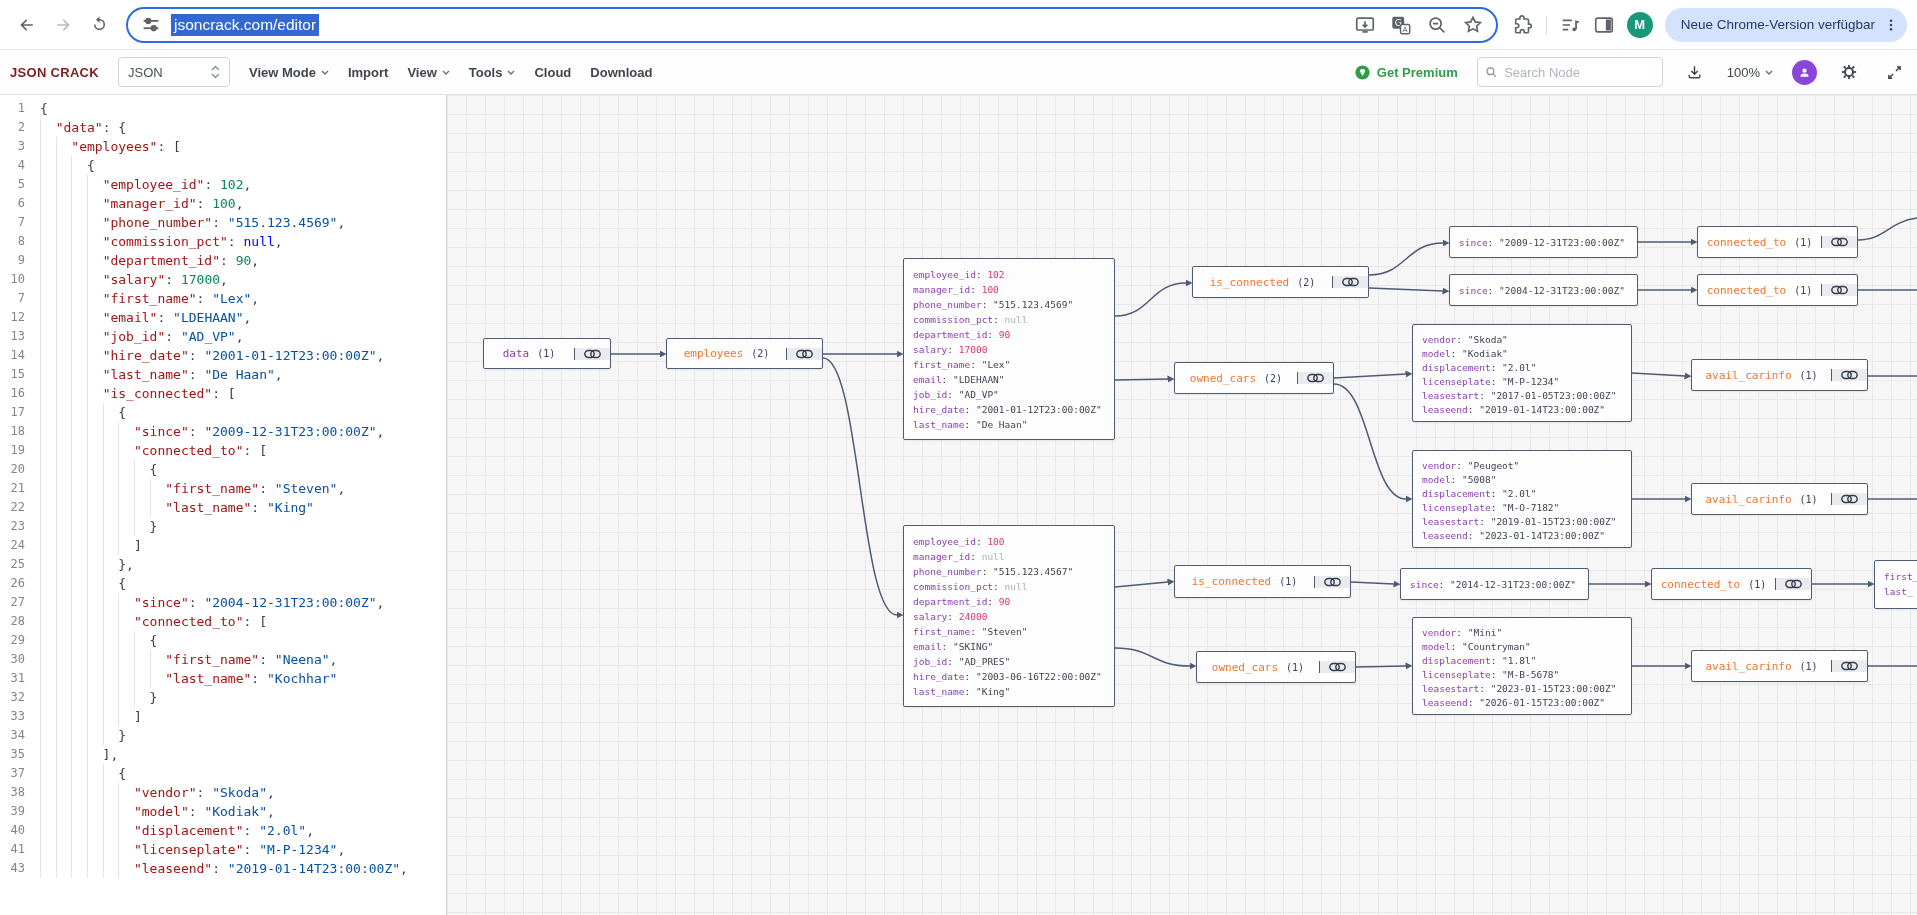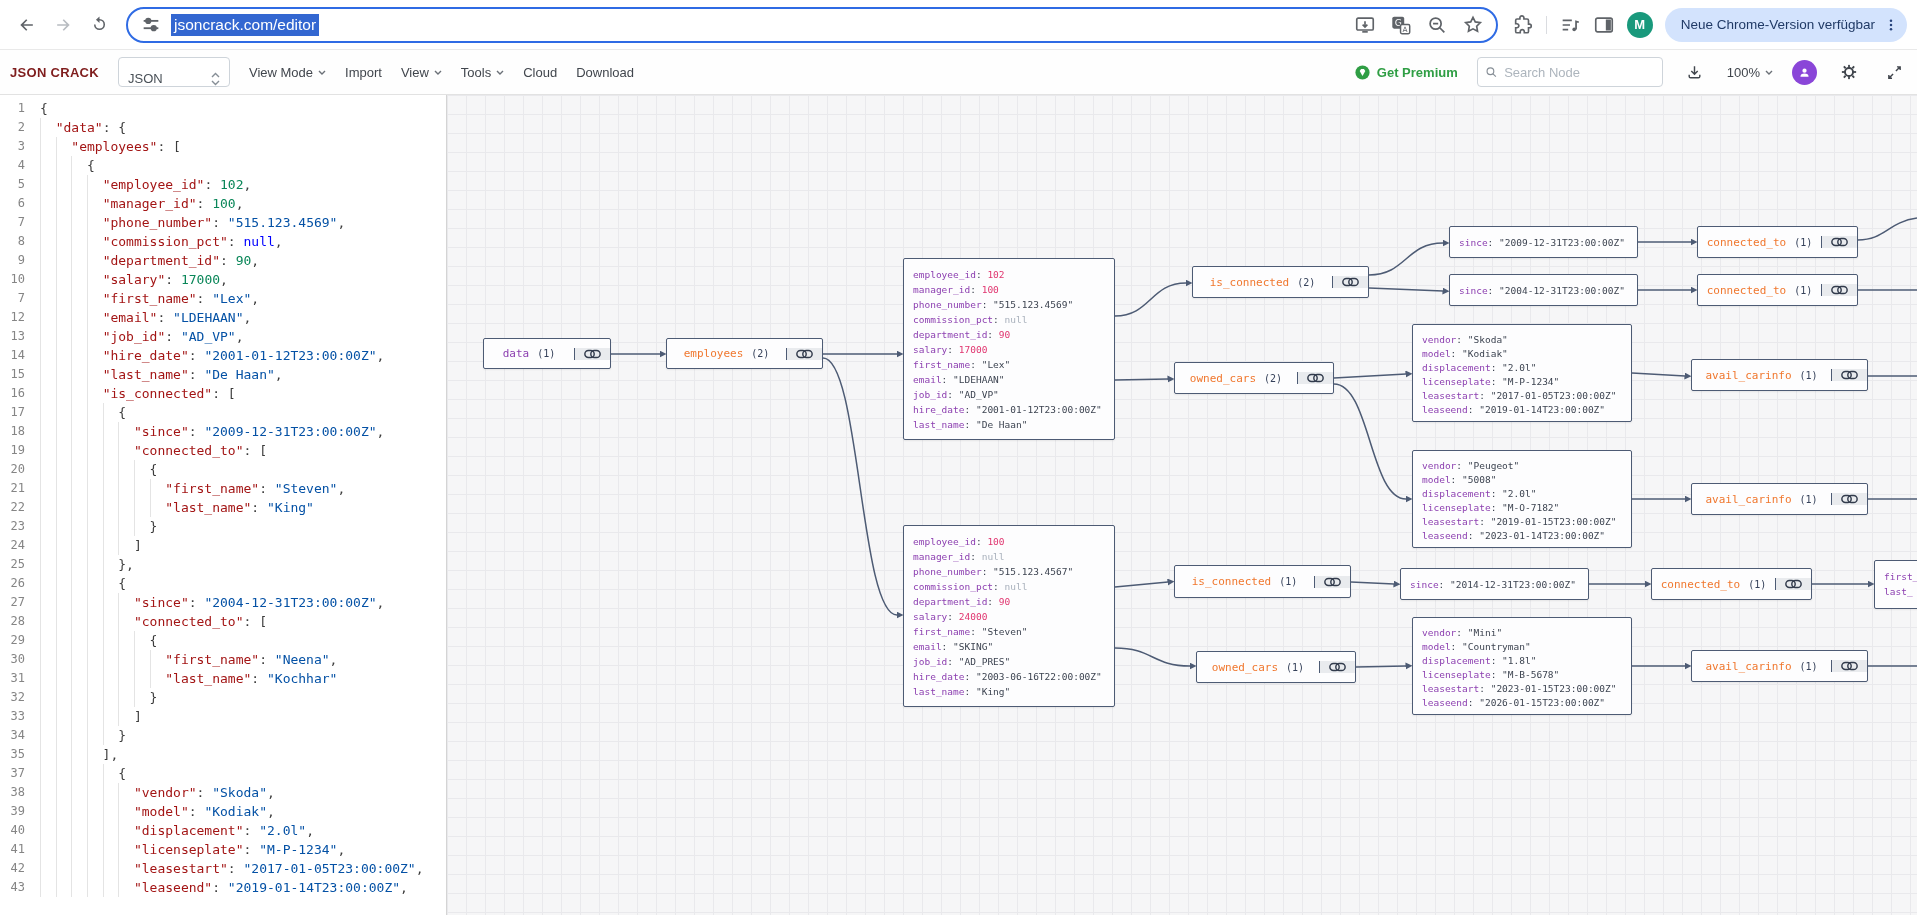--- a/index.html
+++ b/index.html
@@ -14,21 +14,21 @@
   .pill-icons { margin-left:auto; display:flex; align-items:center; gap:14px; }
   .cicon { width:22px; height:22px; display:flex; align-items:center; justify-content:center; flex:none; }
   .chrome-right { display:flex; align-items:center; gap:12px; padding-left:4px; }
   .vsep { width:1px; height:18px; background:#dadce0; }
   .cavatar { width:26px; height:26px; border-radius:50%; background:#19997c; color:#fff; font-size:13px; display:flex; align-items:center; justify-content:center; font-weight:700; }
   .update-pill { background:#d3e3fd; color:#203a66; height:34px; border-radius:17px; display:flex; align-items:center; gap:8px; padding:0 8px 0 16px; font-size:13.5px; white-space:nowrap; }
 
   
   .apptb { height:46px; display:flex; align-items:center; padding:0 10px; gap:19px; background:#fefefe; border-top:1px solid #e9e9e9; border-bottom:1px solid #e2e2e2; color:#383e45; font-size:13px; }
   .logo { font-size:13px; font-weight:800; letter-spacing:.3px; color:#7f1d1d; white-space:nowrap; }
-  .fmt-select { width:112px; height:30px; border:1px solid #ced4da; border-radius:4px; display:flex; align-items:flex-end; justify-content:space-between; padding:0 9px; color:#495057; background:#fff; }
+  .fmt-select { width:112px; height:30px; border:1px solid #ced4da; border-radius:4px; display:flex; align-items:center; justify-content:space-between; padding:0 9px; color:#495057; background:#fff; }
   .menu-item { display:flex; align-items:center; gap:5px; color:#41464d; white-space:nowrap; }
   .caret svg polyline { fill:none; stroke:#6b7077; stroke-width:1.4; }
   .tb-spacer { flex:1; }
   .premium { display:flex; align-items:center; gap:6px; color:#2f9e44; font-weight:700; white-space:nowrap; }
   .searchbox { width:186px; height:30px; border:1px solid #ced4da; border-radius:4px; background:#fff; display:flex; align-items:center; gap:7px; padding:0 7px; color:#9aa1a9; }
   .searchbox input { border:none; outline:none; width:100%; font-size:13px; color:#495057; font-family:"Liberation Sans",sans-serif; }
   .searchbox input::placeholder { color:#adb5bd; }
   .zoomsel { display:flex; align-items:center; gap:5px; color:#41464d; }
   .tbicon { width:26px; height:26px; display:flex; align-items:center; justify-content:center; }
   .pavatar { width:25px; height:25px; border-radius:50%; background:#8a46d8; display:flex; align-items:center; justify-content:center; }
@@ -143,21 +143,21 @@
 
 <div class="apptb">
   <div class="logo">JSON CRACK</div>
   <div class="fmt-select">
     <span>JSON</span>
     <svg width="9" height="14" viewBox="0 0 9 14">
       <polyline points="1,5 4.5,1.5 8,5" fill="none" stroke="#868e96" stroke-width="1.4"></polyline>
       <polyline points="1,9 4.5,12.5 8,9" fill="none" stroke="#868e96" stroke-width="1.4"></polyline>
     </svg>
   </div>
-  <div id="menus" style="display:flex;gap:19px;align-items:center;">
+  <div id="menus" style="display:flex;gap:19px;align-items:center;font-weight:bold;">
       <div class="menu-item">
         <span>View Mode</span>
         <span class="caret">
           <svg width="8" height="5" viewBox="0 0 8 5">
             <polyline points="1,1 4,4 7,1"></polyline>
           </svg>
         </span>
       </div>
       <div class="menu-item">
         <span>Import</span>
@@ -396,24 +396,20 @@
         <span class="ln">39</span>
         <span class="code"><i class="g" style="left:0ch"></i><i class="g" style="left:2ch"></i><i class="g" style="left:4ch"></i><i class="g" style="left:6ch"></i><i class="g" style="left:8ch"></i><i class="g" style="left:10ch"></i>            <span class="k">"model"</span>: <span class="s">"Kodiak"</span>,</span>
       </div>
       <div class="cl">
         <span class="ln">40</span>
         <span class="code"><i class="g" style="left:0ch"></i><i class="g" style="left:2ch"></i><i class="g" style="left:4ch"></i><i class="g" style="left:6ch"></i><i class="g" style="left:8ch"></i><i class="g" style="left:10ch"></i>            <span class="k">"displacement"</span>: <span class="s">"2.0l"</span>,</span>
       </div>
       <div class="cl">
         <span class="ln">41</span>
         <span class="code"><i class="g" style="left:0ch"></i><i class="g" style="left:2ch"></i><i class="g" style="left:4ch"></i><i class="g" style="left:6ch"></i><i class="g" style="left:8ch"></i><i class="g" style="left:10ch"></i>            <span class="k">"licenseplate"</span>: <span class="s">"M-P-1234"</span>,</span>
-      </div>
-      <div class="cl">
-        <span class="ln">42</span>
-        <span class="code"><i class="g" style="left:0ch"></i><i class="g" style="left:2ch"></i><i class="g" style="left:4ch"></i><i class="g" style="left:6ch"></i><i class="g" style="left:8ch"></i><i class="g" style="left:10ch"></i>            <span class="k">"leasestart"</span>: <span class="s">"2017-01-05T23:00:00Z"</span>,</span>
       </div>
       <div class="cl">
         <span class="ln">43</span>
         <span class="code"><i class="g" style="left:0ch"></i><i class="g" style="left:2ch"></i><i class="g" style="left:4ch"></i><i class="g" style="left:6ch"></i><i class="g" style="left:8ch"></i><i class="g" style="left:10ch"></i>            <span class="k">"leaseend"</span>: <span class="s">"2019-01-14T23:00:00Z"</span>,</span>
       </div>
     </div>
   <div class="canvas" id="canvas">
     <svg class="edges" id="edges">
       <defs>
         <marker id="arrow" markerWidth="8" markerHeight="8" refX="0.5" refY="3.5" orient="auto" markerUnits="userSpaceOnUse">

